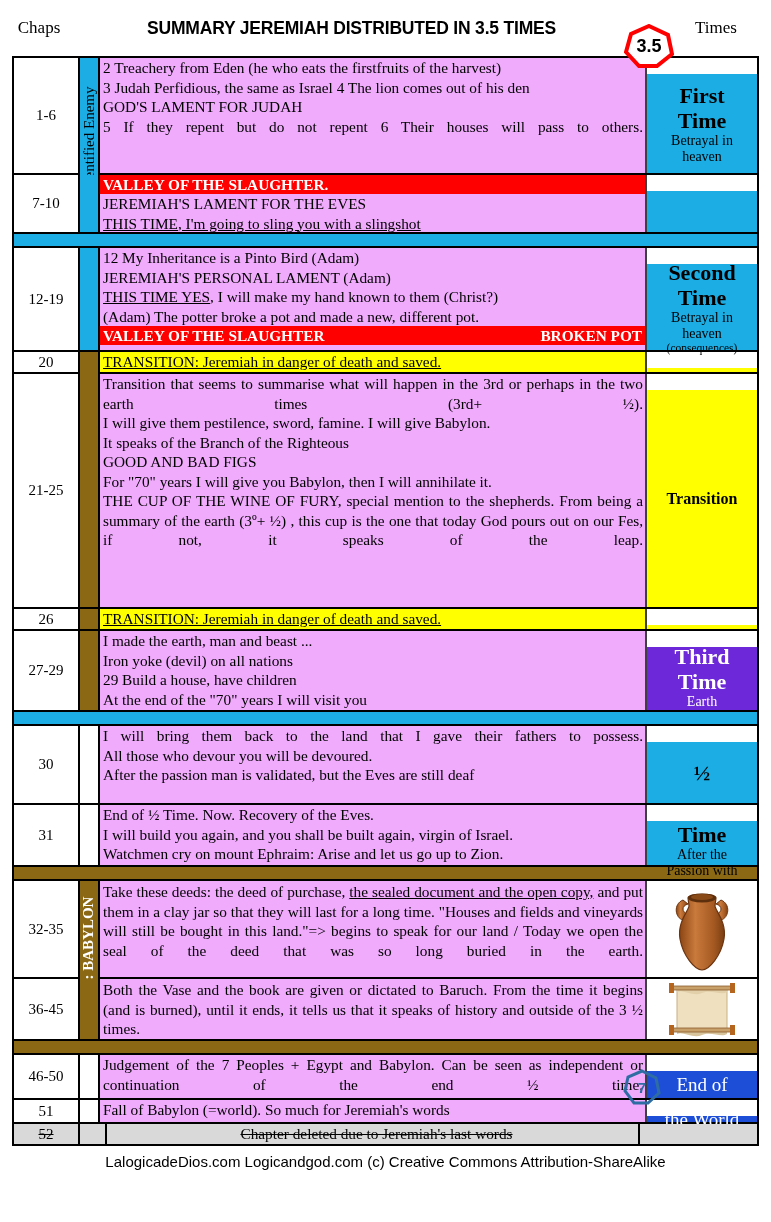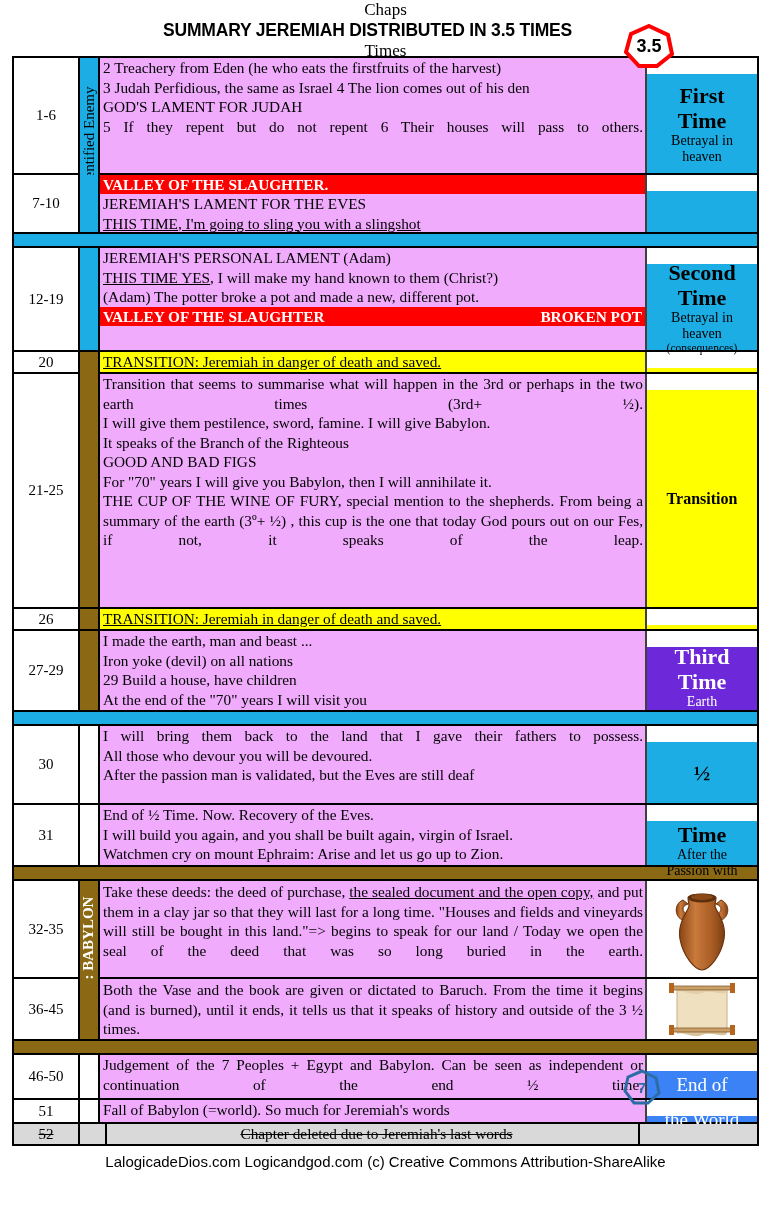--- a/index.html
+++ b/index.html
@@ -10,21 +10,20 @@
     overflow: hidden;
   }
   .page { position: relative; width: 771px; height: 1222px; }
 
   
   .header {
     position: relative;
     height: 56px;
     display: flex;
     align-items: center;
-    flex-direction: column;
   }
   .hdr-chaps {
     width: 78px; text-align: center;
     font-size: 17px; font-family: "Liberation Serif", serif;
     color: #000;
   }
   .hdr-title {
     flex: 1; text-align: center;
     font-family: "Liberation Sans", sans-serif;
     font-weight: bold; font-size: 17.5px;
@@ -124,21 +123,21 @@
     font-size: 15px;
     line-height: 1;
   }
   .vblue { background: #1BADE4; color: #000; }
   .vbrown { background: #8B6914; color: #FFFFFF; font-weight: bold; font-family: "Liberation Serif", serif; }
 
   
   .t-blue { background: #1BADE4; }
   .t-brown { background: #6d28d9; justify-content: flex-end; }
   .t-yellow { background: #FFFF00; }
-  .t-black { background: #3b82f6; text-align: center; }
+  .t-black { background: #1d4ed8; text-align: center; }
 
   .t-big {
     font-family: "Liberation Serif", serif;
     font-weight: bold; font-size: 22px; line-height: 25px;
     color: #000;
   }
   .t-big-w { color: #FFFFFF; }
   .t-sub { font-size: 14px; line-height: 16px; color: #000; }
   .t-sub-w { color: #FFFFFF; }
   .t-tiny { font-size: 11.5px; line-height: 13px; }
@@ -242,20 +241,21 @@
       </div>
       <div class="c-time t-blue"></div>
     </div>
 
     <div class="sep sep-blue"></div>
 
     <div class="row" style="height:104px;">
       <div class="c-chap">12-19</div>
       <div class="c-enemy" style="background:#1BADE4;"></div>
       <div class="c-body">
+        <div class="line">12 My Inheritance is a Pinto Bird (Adam)</div>
         <div class="line">JEREMIAH'S PERSONAL LAMENT (Adam)</div>
         <div class="line">
           <span class="u">THIS TIME YES</span><span>, I will make my hand known to them (Christ?)</span>
         </div>
         <div class="line">(Adam) The potter broke a pot and made a new, different pot.</div>
         <div class="banner-red">
           <span>VALLEY OF THE SLAUGHTER</span>
           <span>BROKEN POT</span>
         </div>
       </div>

